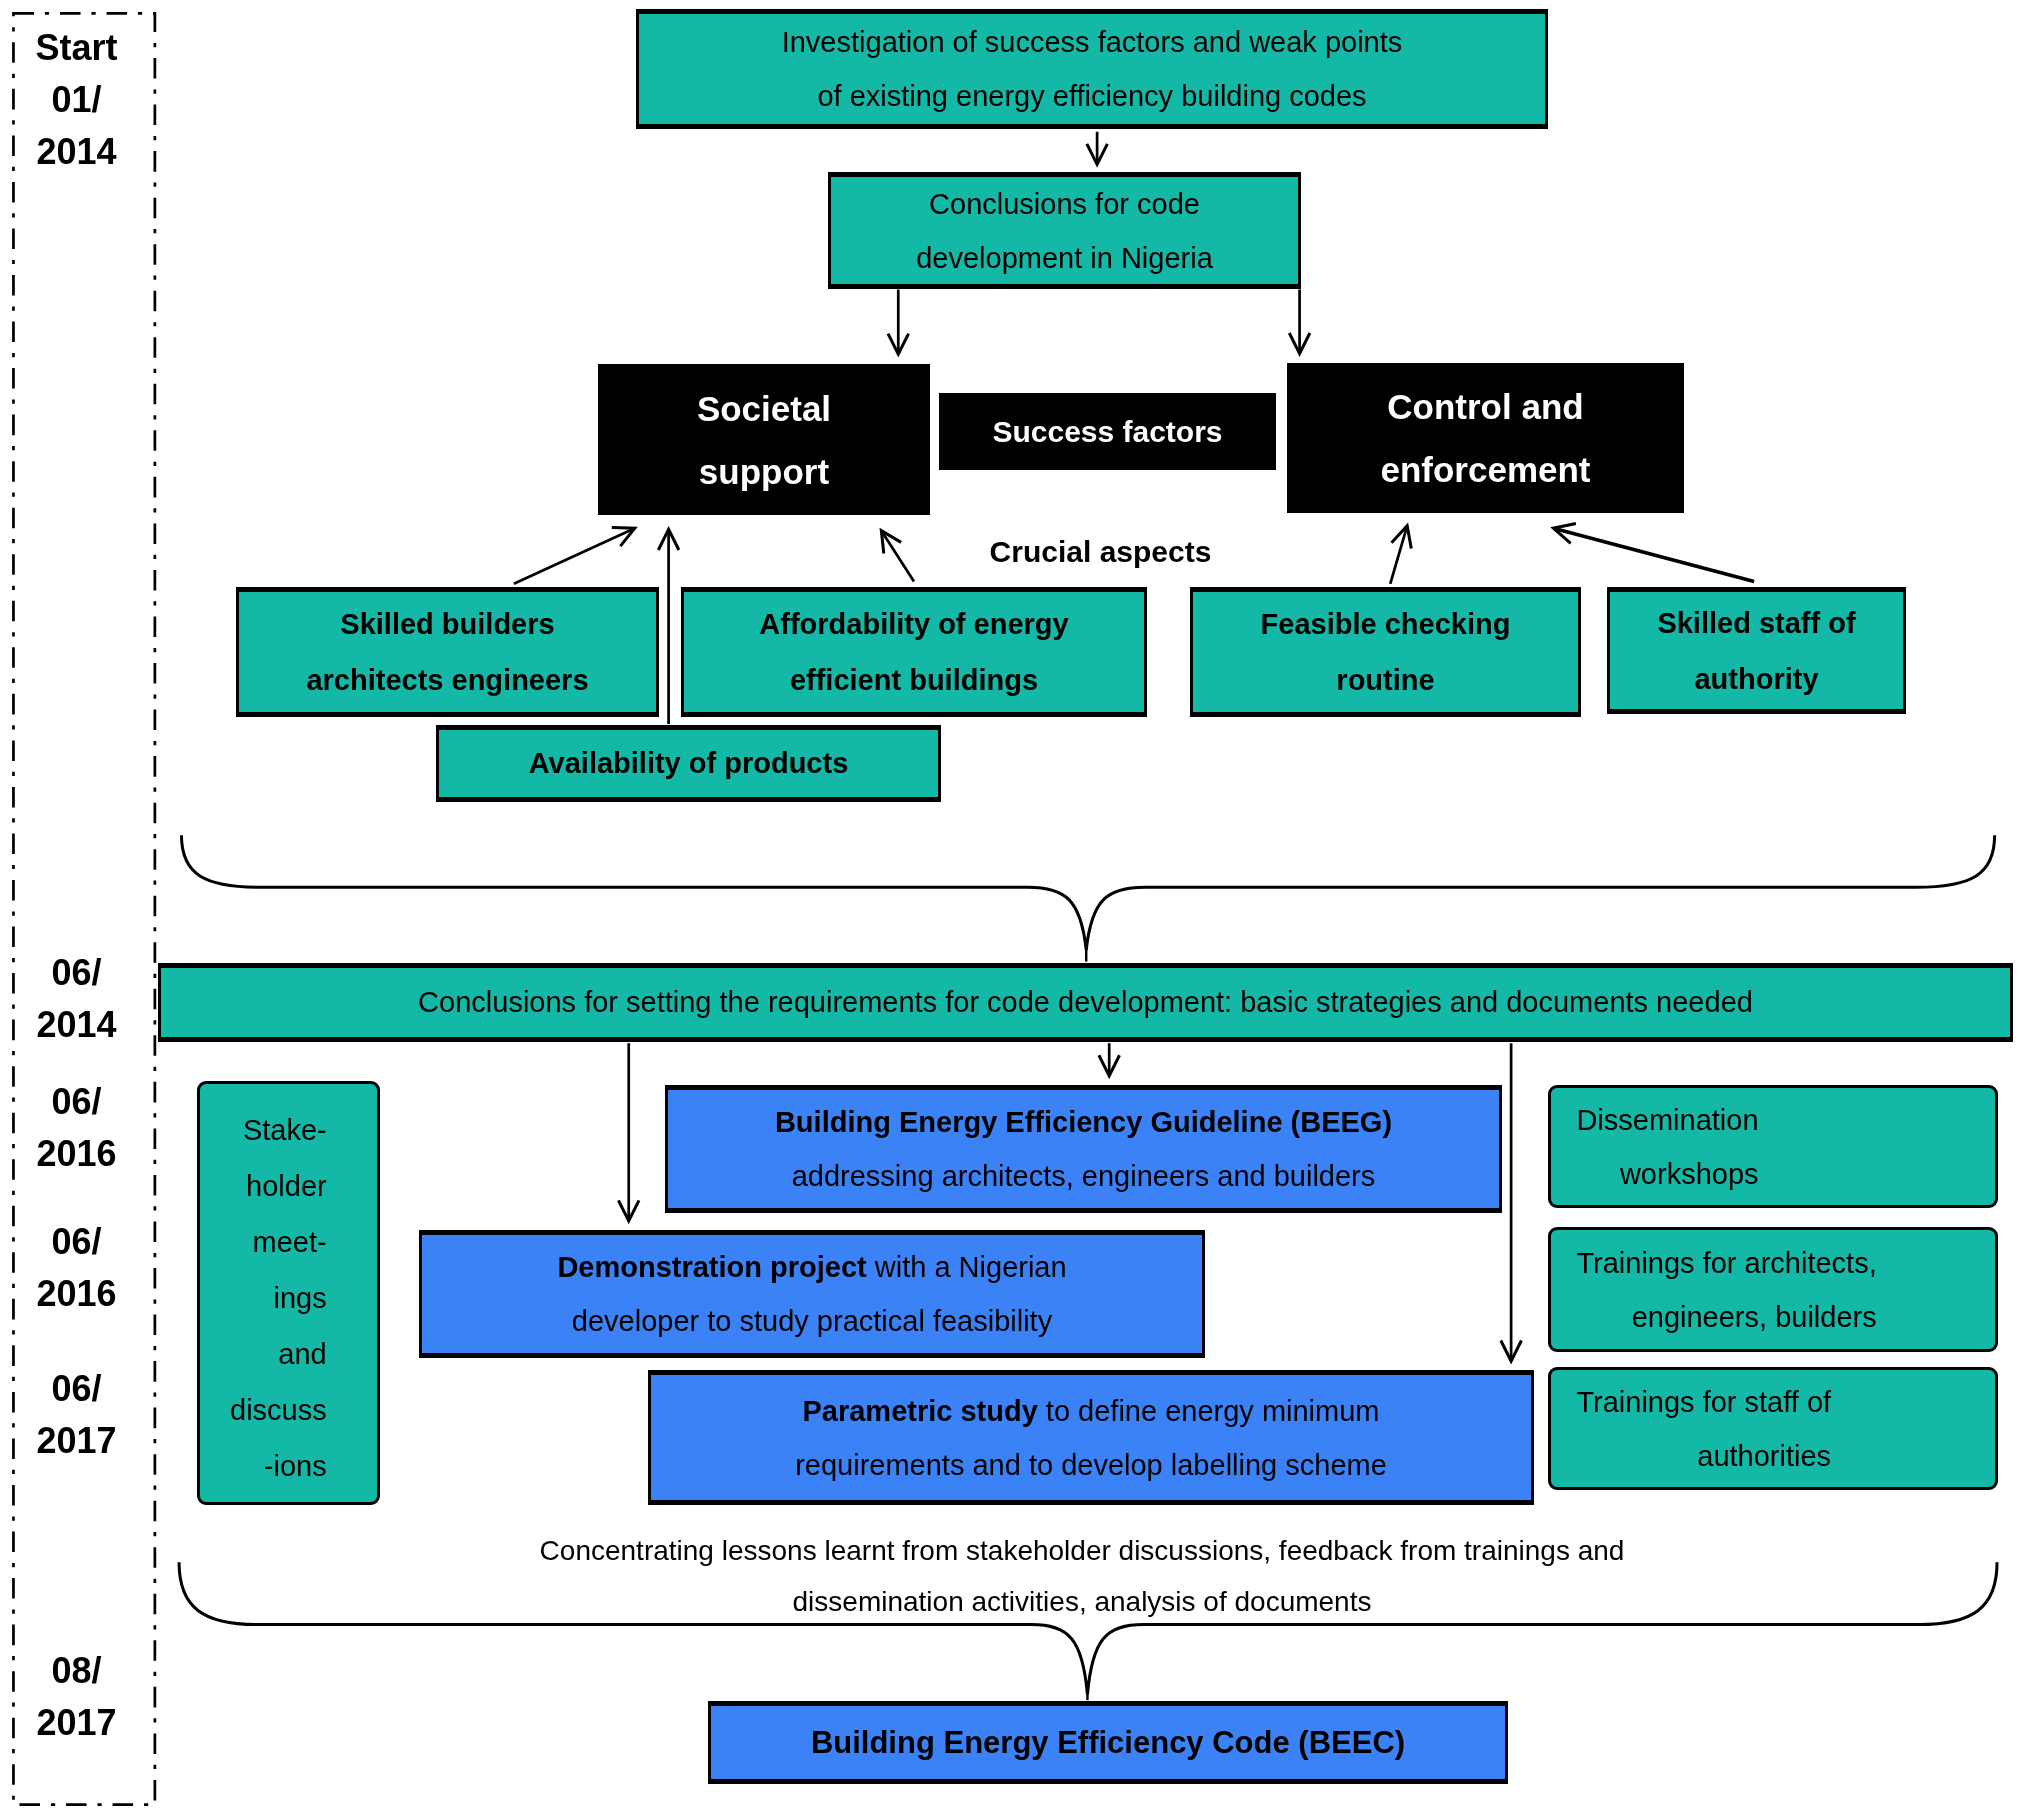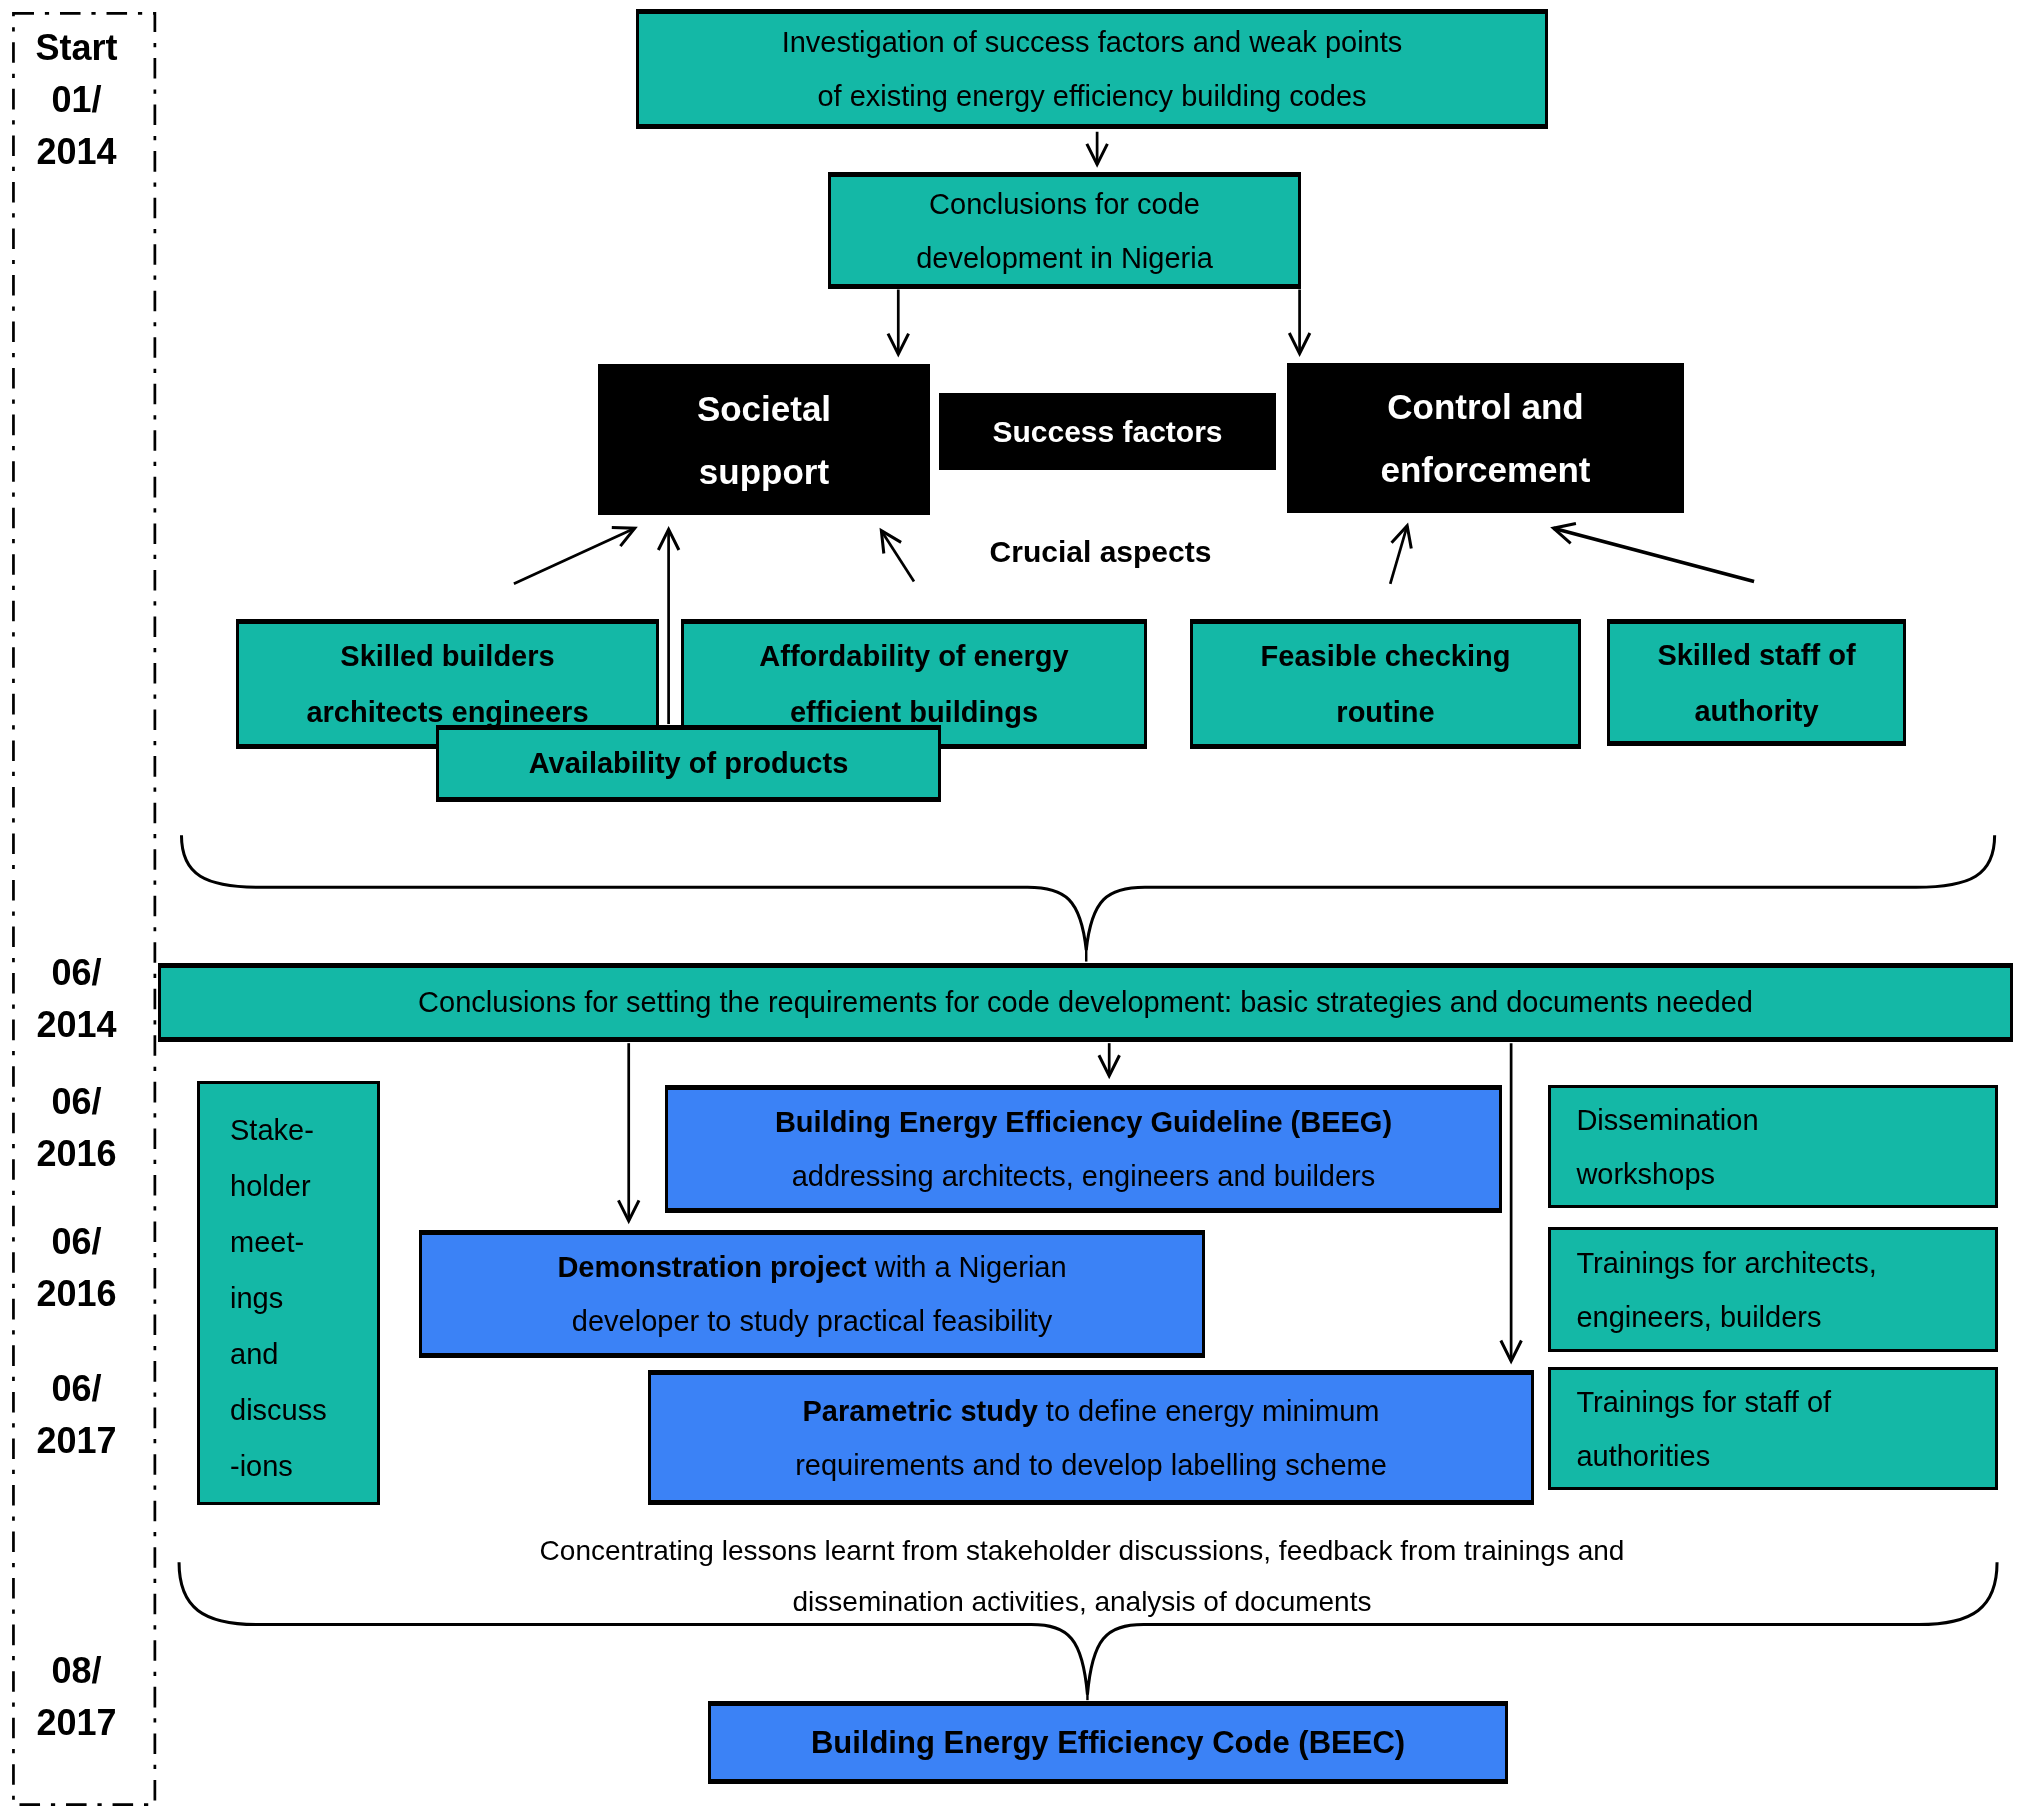--- a/index.html
+++ b/index.html
@@ -10,26 +10,26 @@
   .lines{position:absolute;left:0;top:0;z-index:0;}
   .node{position:absolute;z-index:1;box-sizing:border-box;display:flex;
         flex-direction:column;justify-content:center;align-items:center;
         background:#14b8a6;text-align:center;}
   .pre{white-space:pre-line;}
   .thick{border:3.6px solid #000;border-top-width:5.4px;border-bottom-width:5.4px;}
   .thin{border:3px solid #000;}
   .blackbox{background:#000;color:#fff;font-weight:bold;}
   .gray{background:#3b82f6;}
   .b{font-weight:bold;}
-  .leftalign{align-items:flex-start;text-align:left;}
+  .leftalign{align-items:flex-start;text-align:right;border-radius:9px;}
   .label{position:absolute;z-index:1;text-align:center;}
   .tl{position:absolute;left:6px;width:141px;text-align:center;
       font-weight:bold;font-size:36px;line-height:52px;z-index:1;}
   .fs48{font-size:29px;line-height:54px;}
-  .fs48t{font-size:29px;line-height:56px;margin-top:32px;}
+  .fs48t{font-size:29px;line-height:56px;}
 </style>
 </head>
 <body>
 
 <div class="stage">
 
   <svg class="lines" width="2025" height="1818" viewBox="0 0 3350 3008">
     <defs>
       <marker id="ah" markerWidth="80" markerHeight="80" refX="0" refY="0" orient="auto" markerUnits="userSpaceOnUse" viewBox="-40 -40 80 80">
         <path d="M -34 -17 L 0 0 L -34 17" fill="none" stroke="#000" stroke-width="5"></path>

